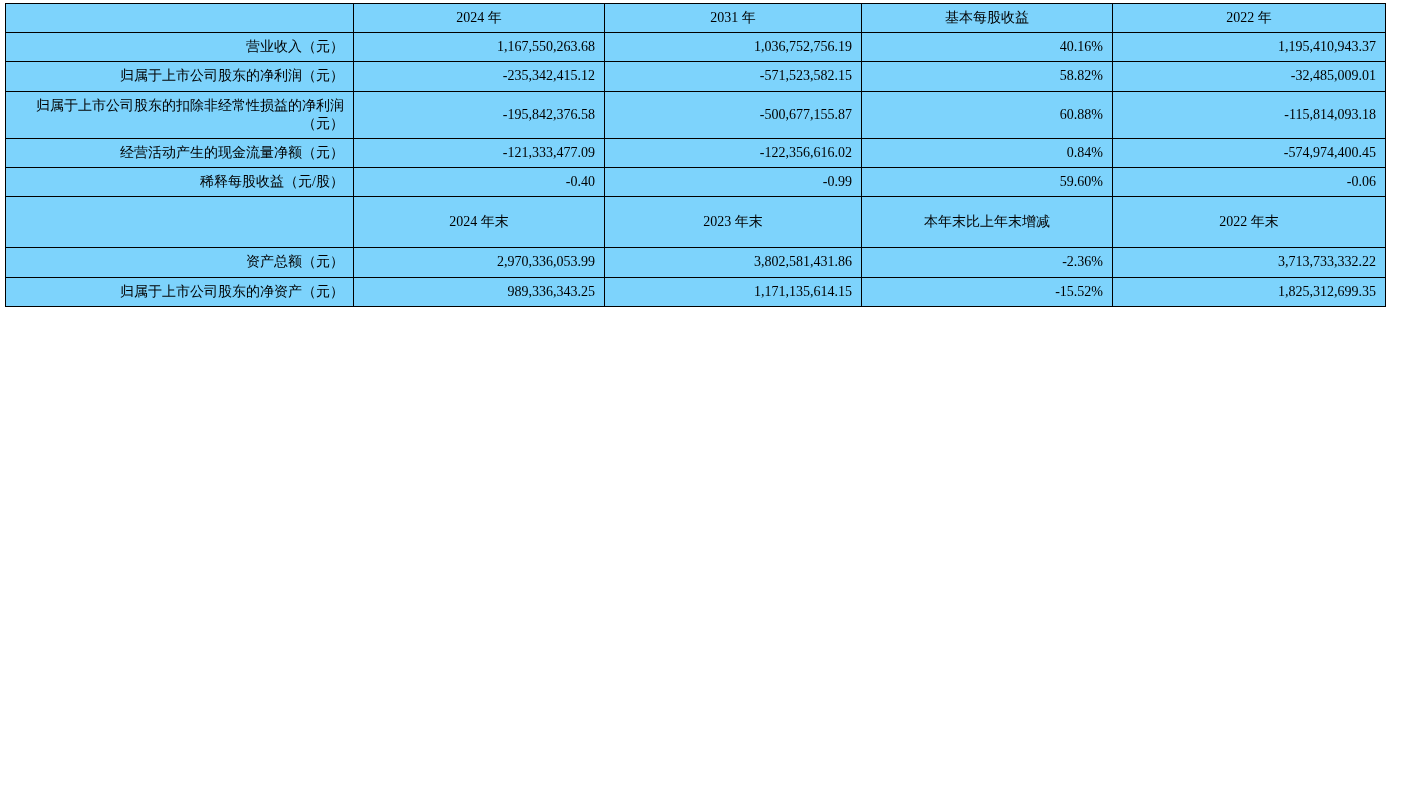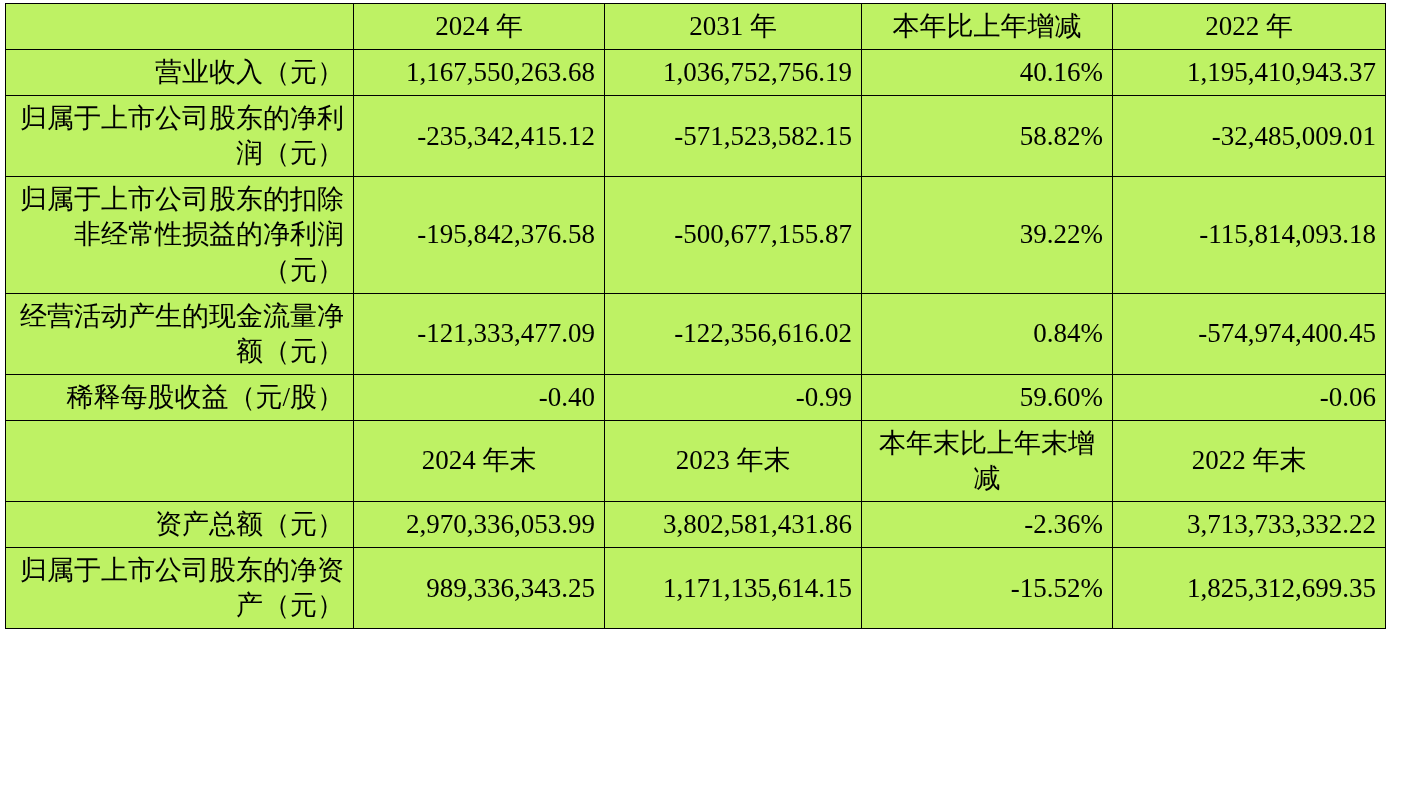--- a/index.html
+++ b/index.html
@@ -22,24 +22,24 @@
   table.fin {
     border-collapse: collapse;
     table-layout: fixed;
     width: 1380px;
     margin: 3px 0 0 5px;
     background: #ffffff;
   }
   table.fin td {
     border: 1px solid #000000;
     padding: 5px 9px;
-    font-size: 27px;
+    font-size: 14px;
     line-height: 1.30;
     vertical-align: middle;
-    background: #bef264;
+    background: #7dd3fc;
   }
   td.label {
     text-align: right;
     background: #d4d4d4;
     width: 348px;
   }
   td.hdr {
     text-align: center;
     background: #d4d4d4;
     font-size: 21px;
@@ -68,21 +68,21 @@
       <col class="c-v1">
       <col class="c-v2">
       <col class="c-v3">
       <col class="c-v4">
     </colgroup>
     <tbody>
       <tr>
         <td class="blank"></td>
         <td class="hdr">2024 年</td>
         <td class="hdr">2031 年</td>
-        <td class="hdr">本年比上年增减</td>
+        <td class="hdr">基本每股收益</td>
         <td class="hdr">2022 年</td>
       </tr>
 
       <tr>
         <td class="label">营业收入（元）</td>
         <td class="val">1,167,550,263.68</td>
         <td class="val">1,036,752,756.19</td>
         <td class="val">40.16%</td>
         <td class="val">1,195,410,943.37</td>
       </tr>
@@ -92,21 +92,21 @@
         <td class="val">-235,342,415.12</td>
         <td class="val">-571,523,582.15</td>
         <td class="val">58.82%</td>
         <td class="val">-32,485,009.01</td>
       </tr>
 
       <tr>
         <td class="label">归属于上市公司股东的扣除非经常性损益的净利润（元）</td>
         <td class="val">-195,842,376.58</td>
         <td class="val">-500,677,155.87</td>
-        <td class="val">39.22%</td>
+        <td class="val">60.88%</td>
         <td class="val">-115,814,093.18</td>
       </tr>
 
       <tr>
         <td class="label">经营活动产生的现金流量净额（元）</td>
         <td class="val">-121,333,477.09</td>
         <td class="val">-122,356,616.02</td>
         <td class="val">0.84%</td>
         <td class="val">-574,974,400.45</td>
       </tr>

